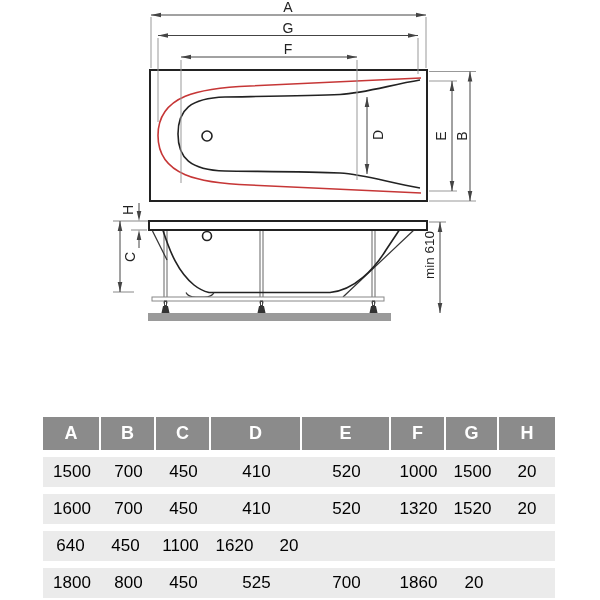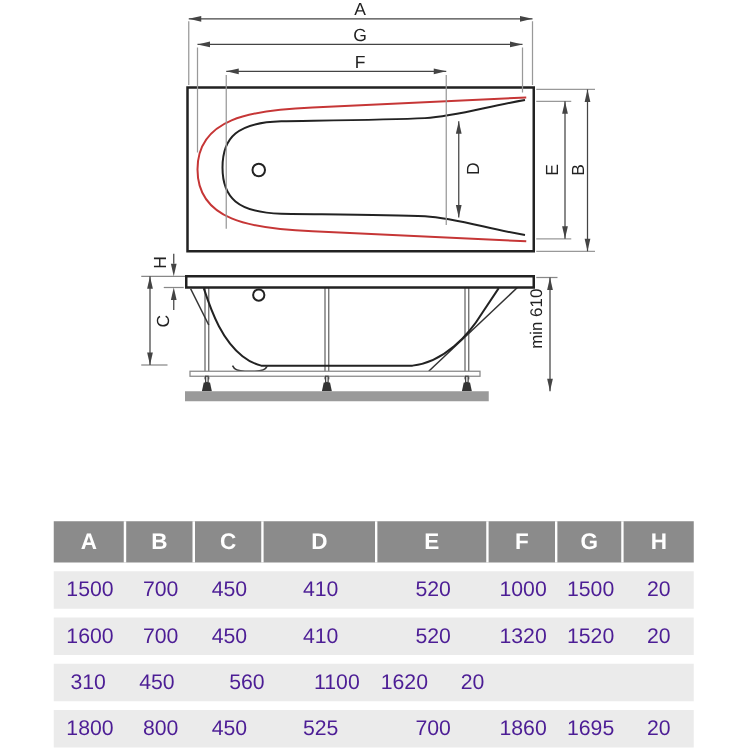--- a/index.html
+++ b/index.html
@@ -18,21 +18,21 @@
   .thin{stroke:#333;stroke-width:1.2;fill:none;}
   .ground{fill:#9a9a9a;}
   .dim-table{position:absolute;left:43px;top:417px;width:512px;}
   .thead{display:flex;height:33px;margin-bottom:7px;}
   .th{background:#8b8b8b;color:#fff;font-weight:bold;font-size:18px;
       display:flex;align-items:center;justify-content:center;
       box-sizing:border-box;border-right:2px solid #fff;}
   .th:last-child{border-right:none;}
   .trow{display:flex;height:30px;margin-bottom:7px;background:#ebebeb;}
   .td{display:flex;align-items:center;justify-content:center;
-      font-size:17px;color:#4c1d95;box-sizing:border-box;}
+      font-size:17px;color:#000000;box-sizing:border-box;}
   .c0{width:58px}.c1{width:55px}.c2{width:55px}.c3{width:91px}
   .c4{width:89px}.c5{width:55px}.c6{width:53px}.c7{width:56px}
 </style>
 </head>
 <body>
 
 <div class="stage">
 
   <svg class="diagram" width="600" height="415" viewBox="0 0 600 415">
 
@@ -191,32 +191,30 @@
       <div class="td c1">700</div>
       <div class="td c2">450</div>
       <div class="td c3">410</div>
       <div class="td c4">520</div>
       <div class="td c5">1320</div>
       <div class="td c6">1520</div>
       <div class="td c7">20</div>
     </div>
 
     <div class="trow">
-      <div class="td c1">310</div>
-      <div class="td c2">450</div>
-      <div class="td c4">560</div>
+      <div class="td c1">640</div>
+      <div class="td c2">450</div>
       <div class="td c5">1100</div>
       <div class="td c6">1620</div>
       <div class="td c7">20</div>
     </div>
 
     <div class="trow">
       <div class="td c0">1800</div>
       <div class="td c1">800</div>
       <div class="td c2">450</div>
       <div class="td c3">525</div>
       <div class="td c4">700</div>
       <div class="td c5">1860</div>
-      <div class="td c6">1695</div>
       <div class="td c7">20</div>
     </div>
   </div>
 </div>
 
 </body></html>

